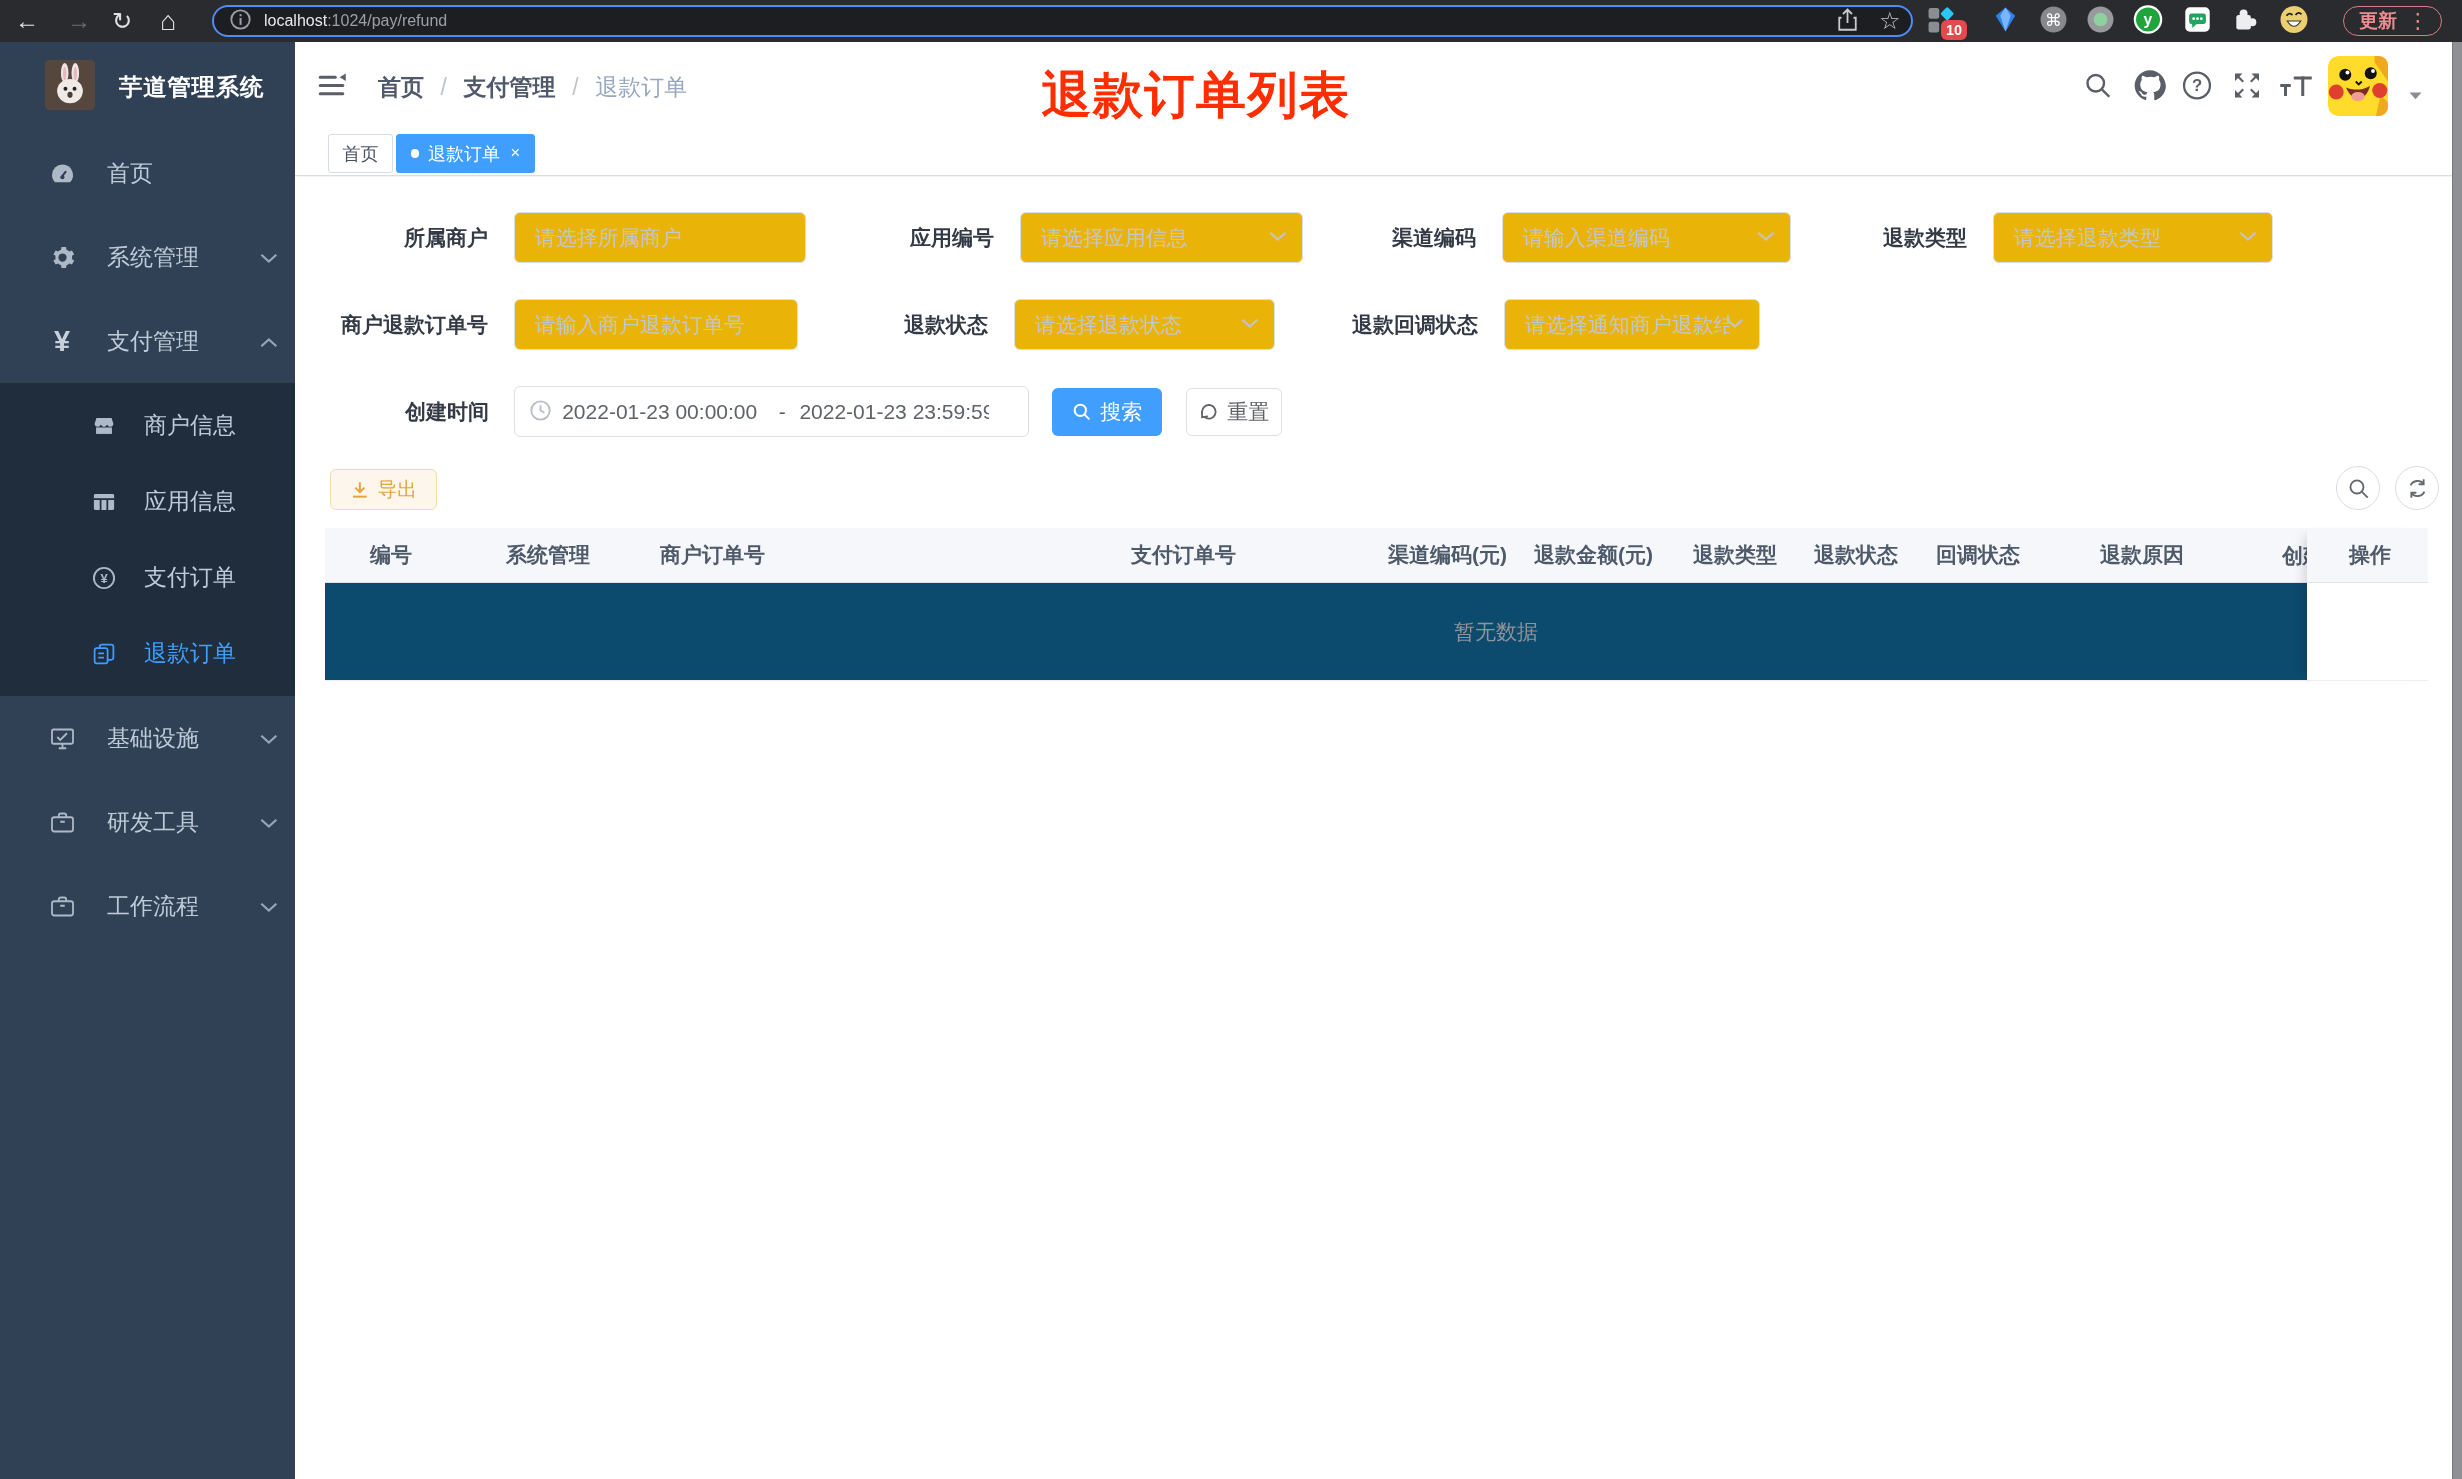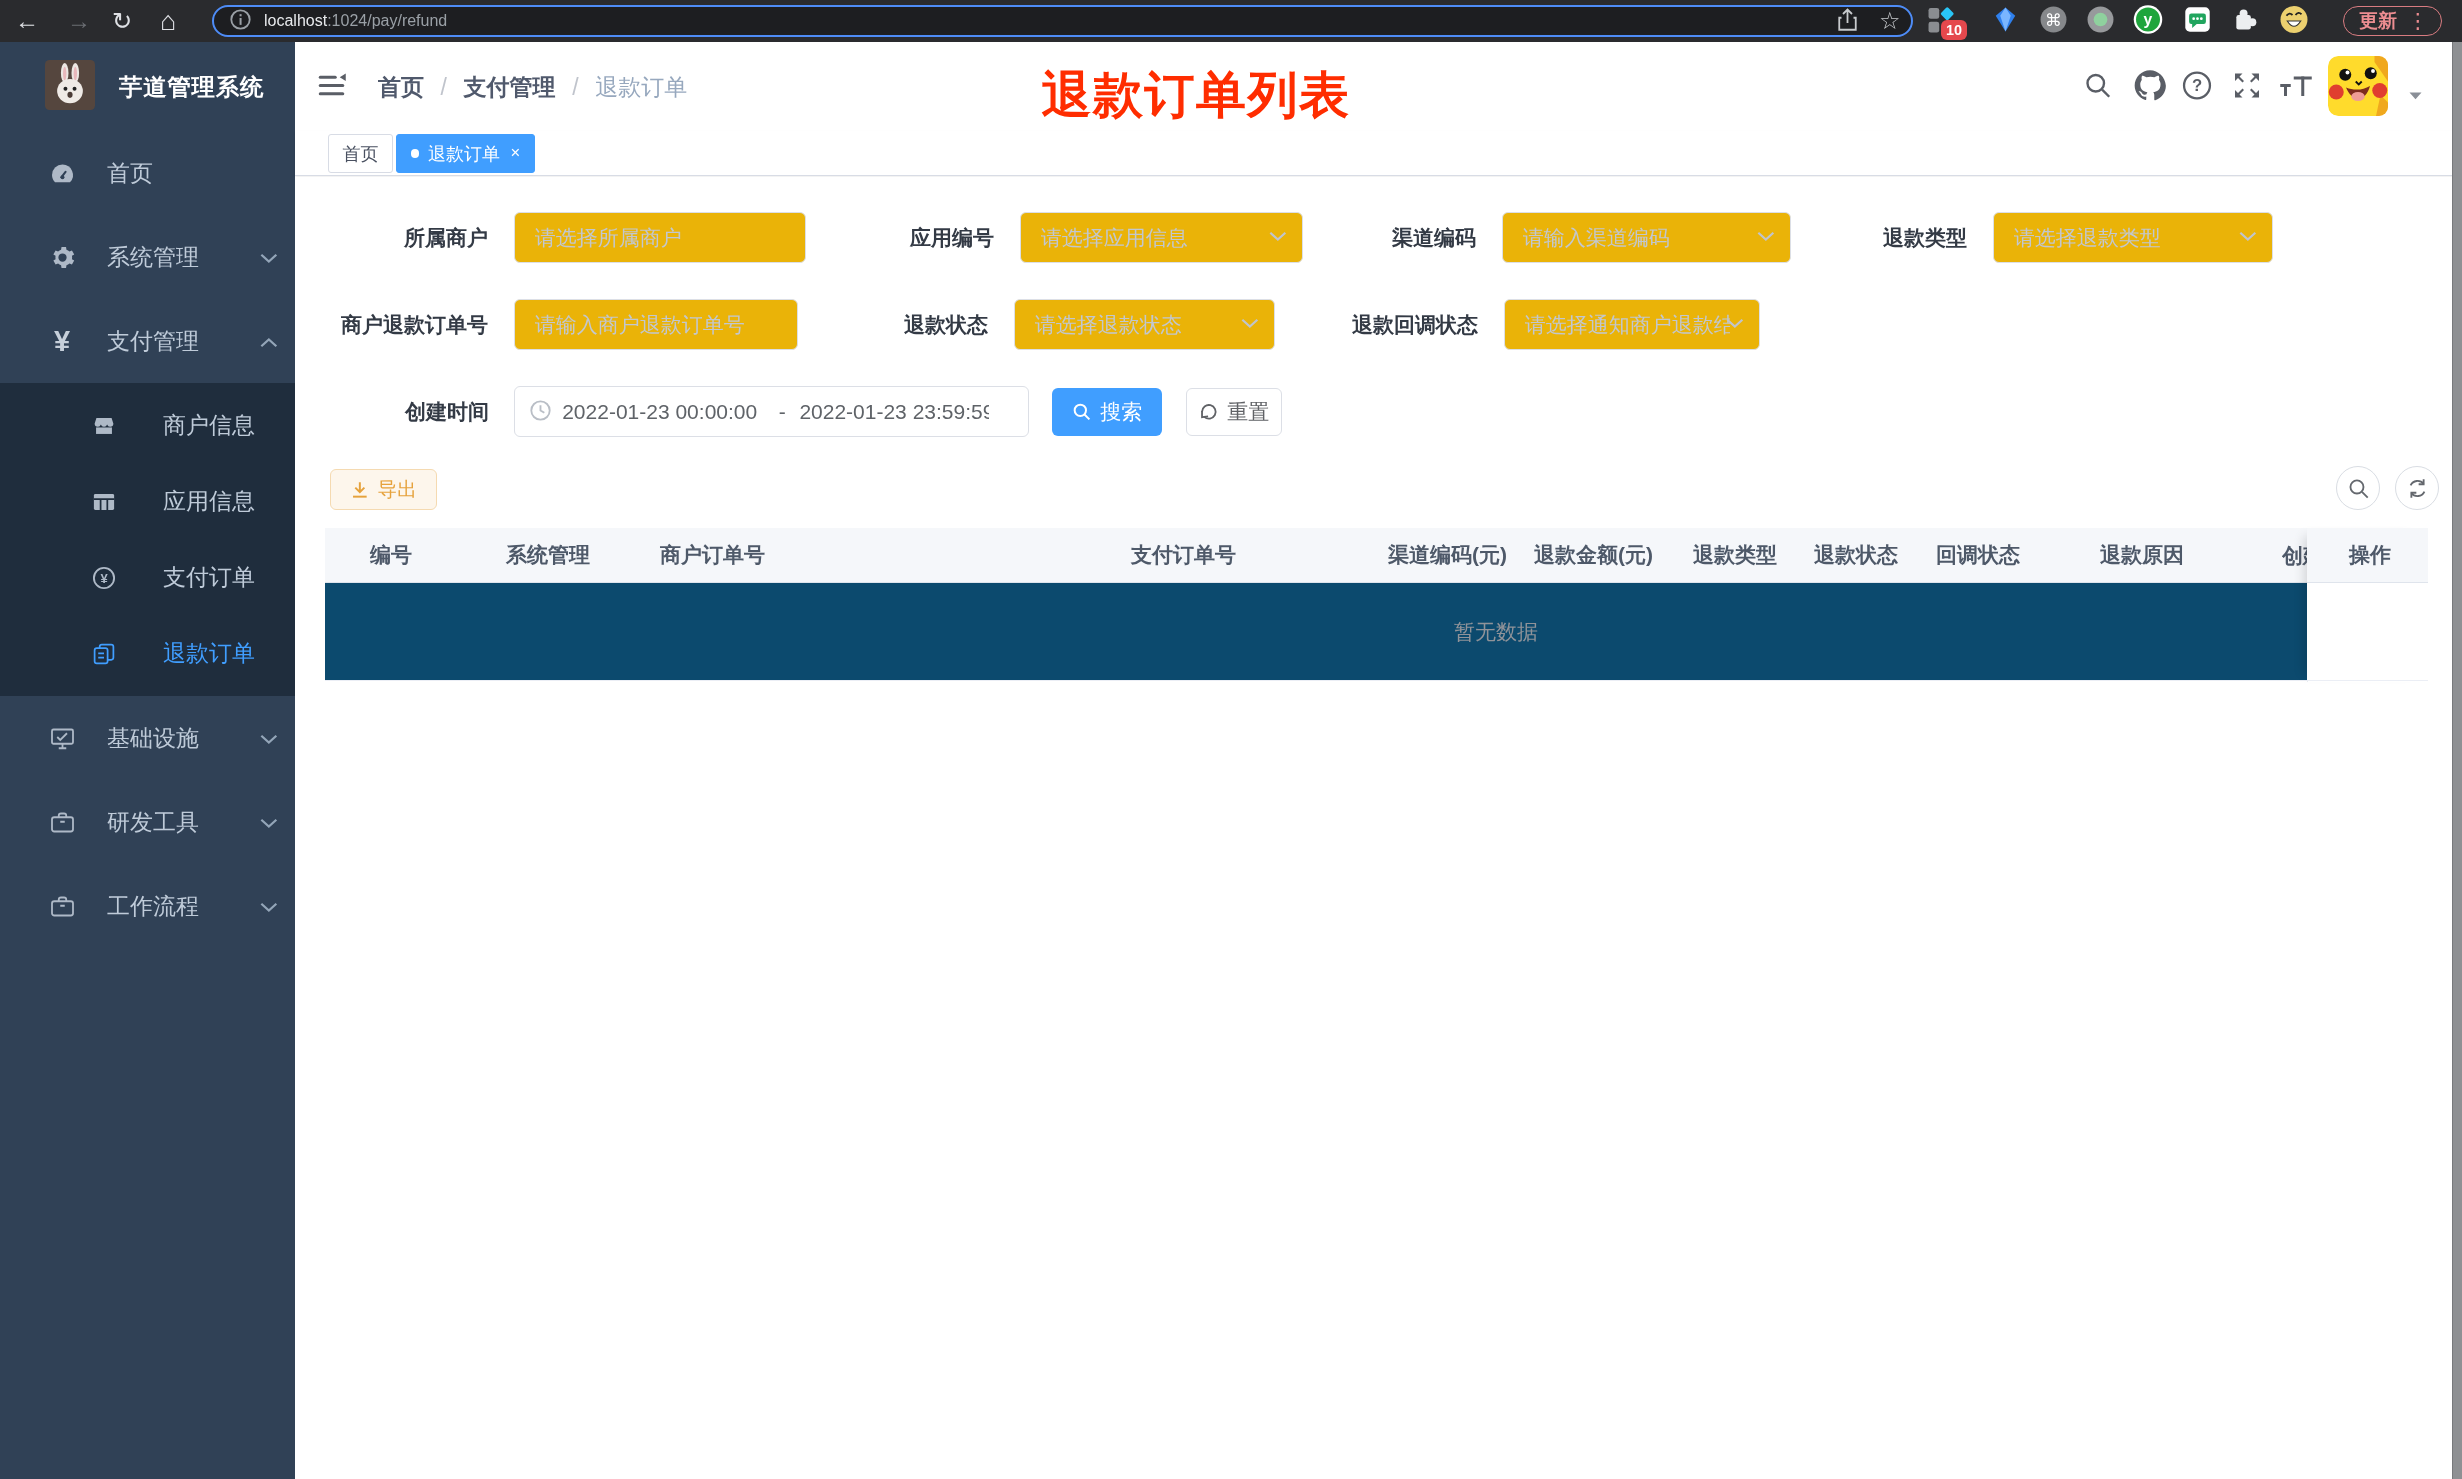--- a/index.html
+++ b/index.html
@@ -25,21 +25,21 @@
 
   
   .sidebar{position:absolute;top:42px;left:0;width:303px;bottom:0;background:#304156;}
   .logo-row{height:89px;display:flex;align-items:center;padding-left:45px;gap:24px;}
   .logo-title{color:#fff;font-size:23.4px;font-weight:700;letter-spacing:0.8px;}
   .m-item{height:84px;display:flex;align-items:center;padding-left:47px;gap:30px;position:relative;
           color:#bfcbd9;font-size:23px;cursor:pointer;}
   .m-ic{width:30px;display:flex;justify-content:center;color:#aeb9c7;}
   .m-ch{position:absolute;right:24px;top:50%;transform:translateY(-50%);}
   .submenu{background:#1f2d3d;padding:4.5px 0;}
-  .s-item{height:76px;display:flex;align-items:center;padding-left:89px;gap:44px;color:#bfcbd9;font-size:23px;cursor:pointer;}
+  .s-item{height:76px;display:flex;align-items:center;padding-left:89px;gap:25px;color:#bfcbd9;font-size:23px;cursor:pointer;}
   .s-item.active{color:#409eff;}
   .s-item.active .m-ic{color:#409eff;}
 
   .main{position:absolute;top:42px;left:295px;right:0;bottom:0;background:#fff;}
   .scrollstrip{position:absolute;right:0;top:0;bottom:0;width:9.8px;background:#8e9093;border-left:0.8px solid #77797c;}
 
   
   .navbar{position:relative;height:89px;background:#fff;}
   .hamb{position:absolute;left:19.7px;top:50%;transform:translateY(-50%);color:#5a5e66;}
   .bcrumb{position:absolute;left:83px;top:50%;transform:translateY(-50%);display:flex;align-items:center;gap:16.6px;font-size:23px;}

